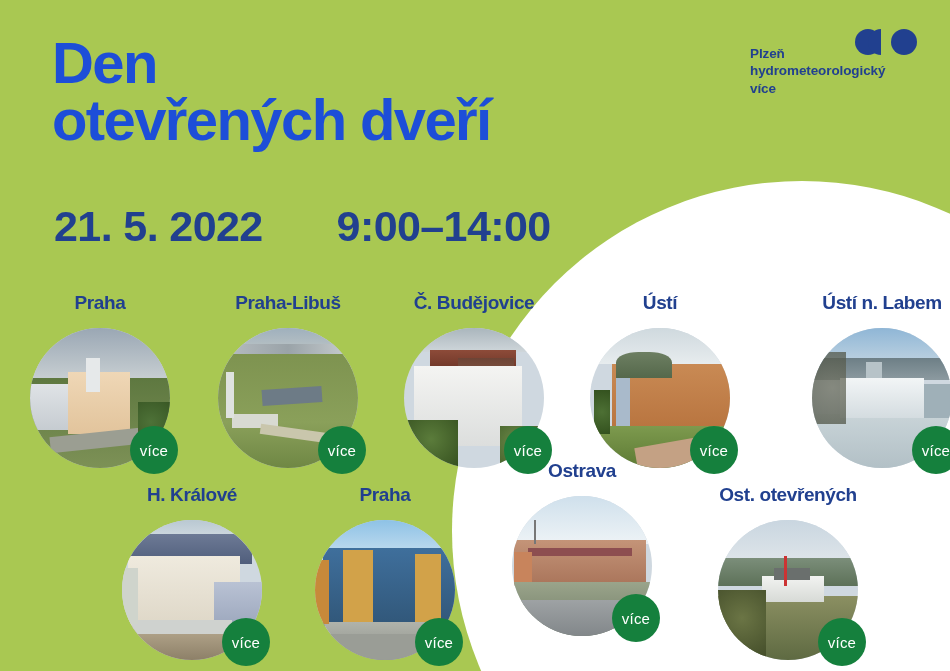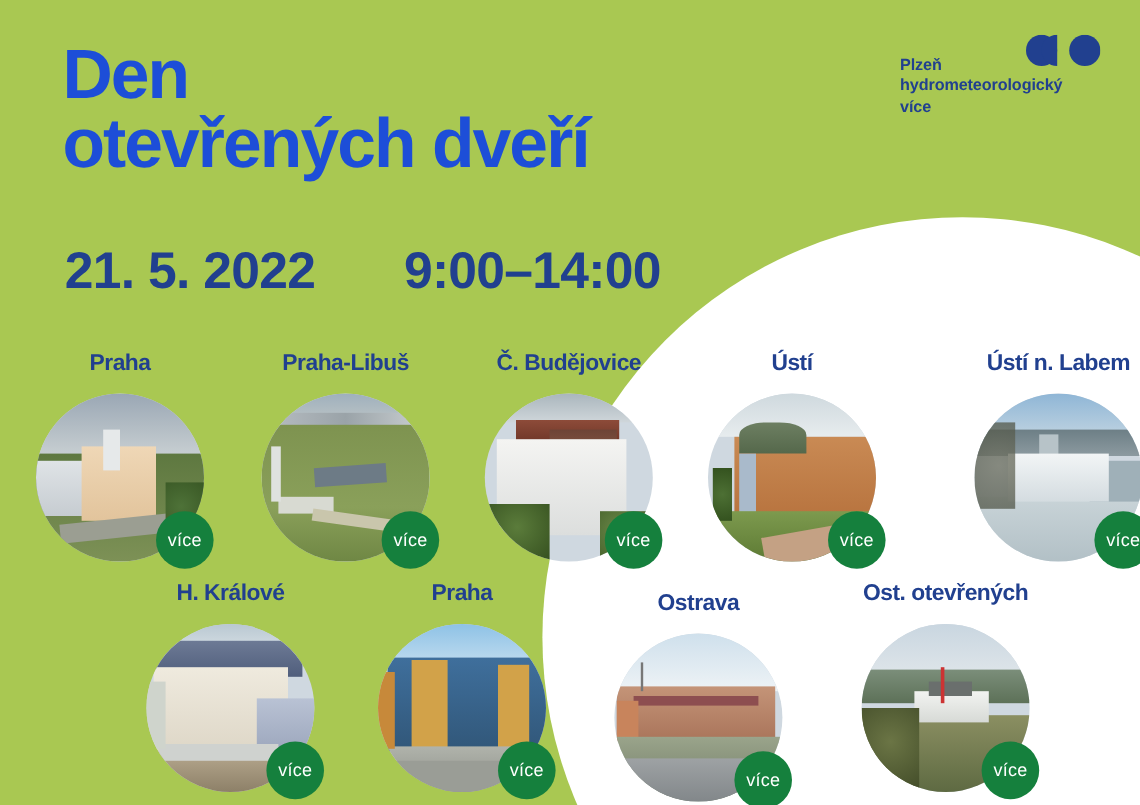--- a/index.html
+++ b/index.html
@@ -369,21 +369,21 @@
         <div class="bld"></div>
         <div class="det"></div>
         <div class="bld2"></div>
         <div class="ground"></div>
         <div class="road"></div>
         <div class="tree"></div>
     </div>
     <div class="badge">více</div>
   </div>
 
-  <div class="card" style="left:512px; top:528px;">
+  <div class="card" style="left:512px; top:496px;">
     <div class="card-label">Ostrava</div>
     <div class="photo ph-ostrava">
       <div class="sky"></div>
         <div class="bld"></div>
         <div class="det"></div>
         <div class="bld2"></div>
         <div class="ground"></div>
         <div class="road"></div>
         <div class="tree"></div>
     </div>

